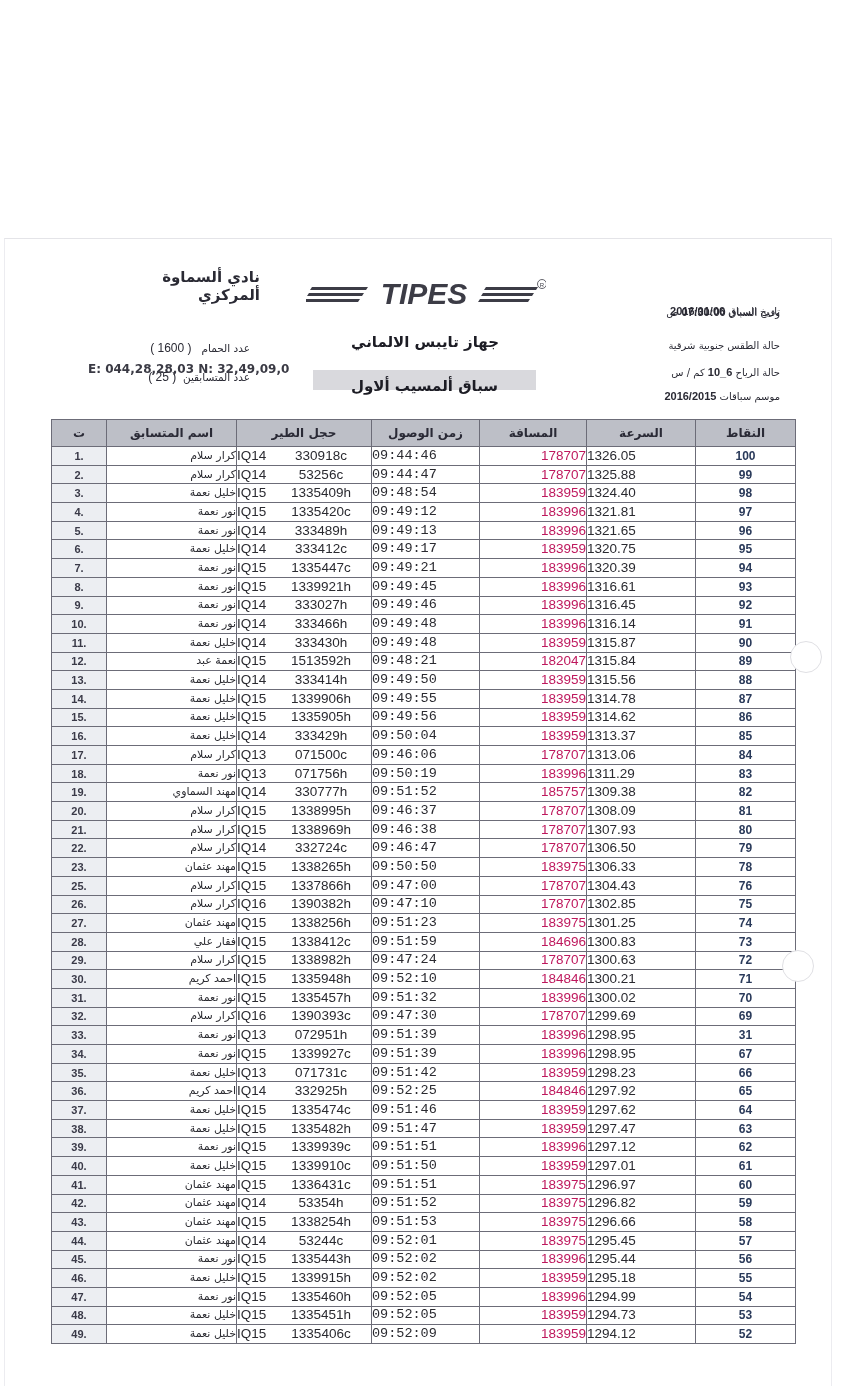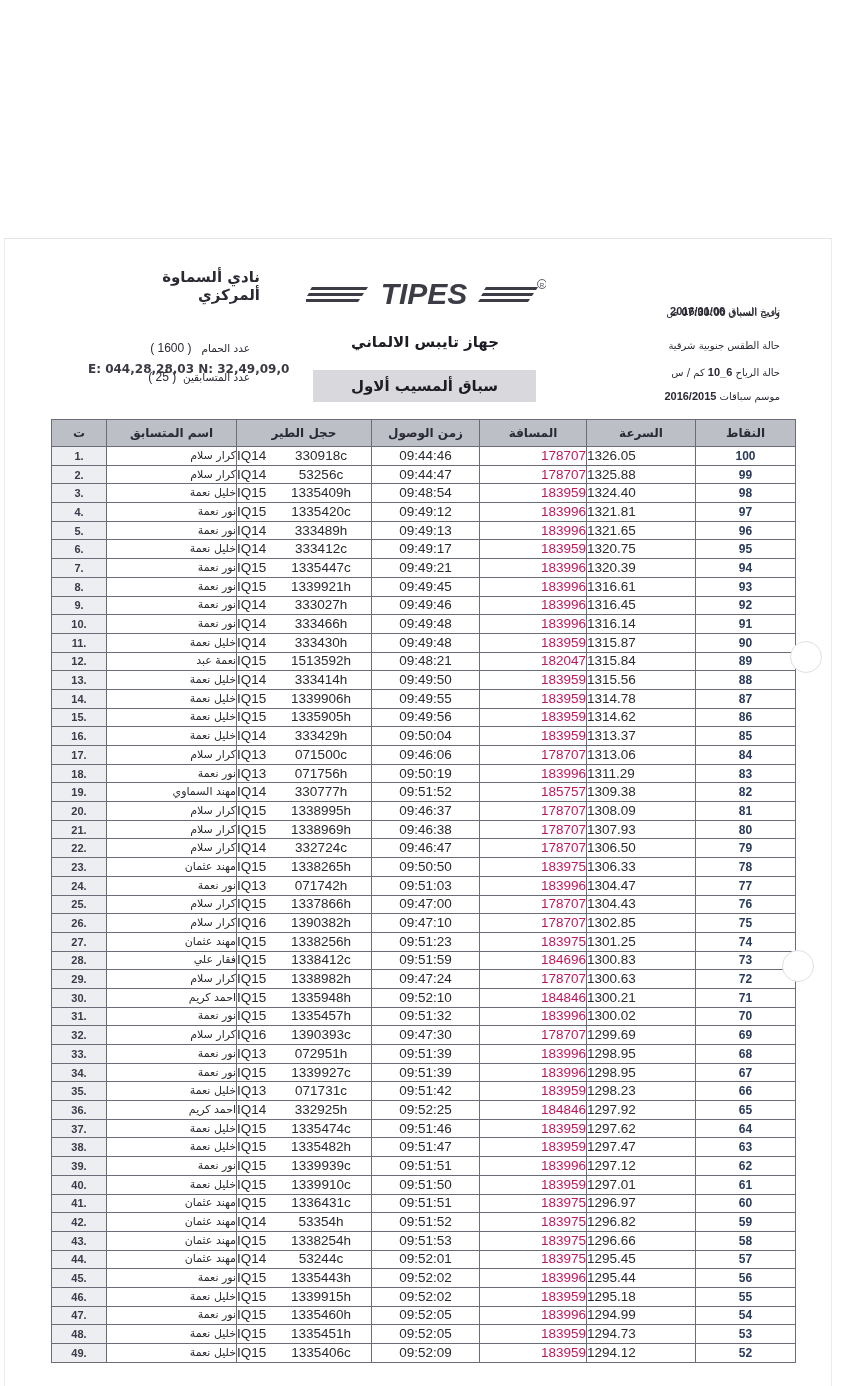--- a/index.html
+++ b/index.html
@@ -18,41 +18,41 @@
   .info-left { position:absolute; direction:rtl; font-family:"DejaVu Sans", sans-serif; font-size:10.5px; color:#2a2a34;margin-top:36px; }
   .info-left .val { font-family:"Liberation Sans", sans-serif; font-size:12px; }
   .coords { position:absolute; left:88px; top:362px; font-size:12px; font-weight:bold; color:#3a3a44; font-family:"DejaVu Sans", sans-serif; }
 
   .logo { position:absolute; left:306px; top:278px; width:240px; height:32px; }
   .device-title {
     position:absolute; left:330px; top:333px; width:190px; text-align:center;
     font-family:"DejaVu Sans", sans-serif; font-weight:bold; font-size:15px; color:#1c1c24; direction:rtl;
   }
   .race-title {
-    position:absolute; left:313px; top:370px; width:223px; height:32px; line-height:32px;
+    position:absolute; left:313px; top:370px; width:223px; height:20px; line-height:32px;
     background:#d9d9dd; text-align:center; direction:rtl;
     font-family:"DejaVu Sans", sans-serif; font-weight:bold; font-size:15px; color:#1c1c24;
   }
 
   .info-right { position:absolute; right:62px; direction:rtl; text-align:right; font-family:"DejaVu Sans", sans-serif; font-size:10px; color:#2a2a34; white-space:nowrap; }
   .info-right .val { font-family:"Liberation Sans", sans-serif; font-weight:bold; font-size:11px; }
 
   table.results {
     position:absolute; left:51px; top:419px; width:744px; border-collapse:collapse; table-layout:fixed;
   }
   table.results th, table.results td { border:1px solid #6c6c78; padding:0; height:17.7px; line-height:16px; white-space:nowrap; overflow:hidden; }
   table.results thead th {
     background:#bdbfc7; height:26px; font-family:"DejaVu Sans", sans-serif; font-weight:bold; font-size:12px; color:#2a2a36; direction:rtl;
   }
   td.c-num { background:#eceef2; text-align:center; font-weight:bold; font-size:11px; color:#3a3a48; }
   td.c-name { text-align:right; padding-right:4px; direction:rtl; font-family:"DejaVu Sans", sans-serif; font-size:11px; color:#2a2a30; }
   td.c-ring { font-size:13.5px; color:#2a2a30; padding-left:6px; }
   td.c-ring .pre { display:inline-block; width:38px; }
   td.c-ring .rn { display:inline-block; width:92px; text-align:center; }
-  td.c-time { text-align:center; padding-right:5px; font-size:13.5px; color:#2a2a30; }
+  td.c-time { text-align:left; padding-right:5px; font-size:13.5px; color:#2a2a30;font-family:Liberation Mono, monospace; }
   td.c-dist { text-align:right; padding-right:5px; font-size:13.5px; color:#be185d; }
   td.c-speed { text-align:left; padding-left:6px; font-size:13.5px; color:#2a2a30;margin-top:44px; }
   td.c-points { text-align:center; font-weight:bold; font-size:12px; color:#2a3a5a; padding-top:3px; }
 
   .punch { position:absolute; width:30px; height:30px; border-radius:50%; border:1px solid #e0e0e4; background:#ffffff; }
 </style>
 </head>
 <body>
 
 <div class="sheet"></div>
@@ -329,29 +329,20 @@
       <tr>
         <td class="c-num">23.</td>
         <td class="c-name">مهند عثمان</td>
         <td class="c-ring"><span class="pre">IQ15</span><span class="rn">1338265h</span></td>
         <td class="c-time">09:50:50</td>
         <td class="c-dist">183975</td>
         <td class="c-speed">1306.33</td>
         <td class="c-points">78</td>
       </tr>
       <tr>
-        <td class="c-num">24.</td>
-        <td class="c-name">نور نعمة</td>
-        <td class="c-ring"><span class="pre">IQ13</span><span class="rn">071742h</span></td>
-        <td class="c-time">09:51:03</td>
-        <td class="c-dist">183996</td>
-        <td class="c-speed">1304.47</td>
-        <td class="c-points">77</td>
-      </tr>
-      <tr>
         <td class="c-num">25.</td>
         <td class="c-name">كرار سلام</td>
         <td class="c-ring"><span class="pre">IQ15</span><span class="rn">1337866h</span></td>
         <td class="c-time">09:47:00</td>
         <td class="c-dist">178707</td>
         <td class="c-speed">1304.43</td>
         <td class="c-points">76</td>
       </tr>
       <tr>
         <td class="c-num">26.</td>
@@ -416,21 +407,21 @@
         <td class="c-speed">1299.69</td>
         <td class="c-points">69</td>
       </tr>
       <tr>
         <td class="c-num">33.</td>
         <td class="c-name">نور نعمة</td>
         <td class="c-ring"><span class="pre">IQ13</span><span class="rn">072951h</span></td>
         <td class="c-time">09:51:39</td>
         <td class="c-dist">183996</td>
         <td class="c-speed">1298.95</td>
-        <td class="c-points">68</td>
+        <td class="c-points">31</td>
       </tr>
       <tr>
         <td class="c-num">34.</td>
         <td class="c-name">نور نعمة</td>
         <td class="c-ring"><span class="pre">IQ15</span><span class="rn">1339927c</span></td>
         <td class="c-time">09:51:39</td>
         <td class="c-dist">183996</td>
         <td class="c-speed">1298.95</td>
         <td class="c-points">67</td>
       </tr>

